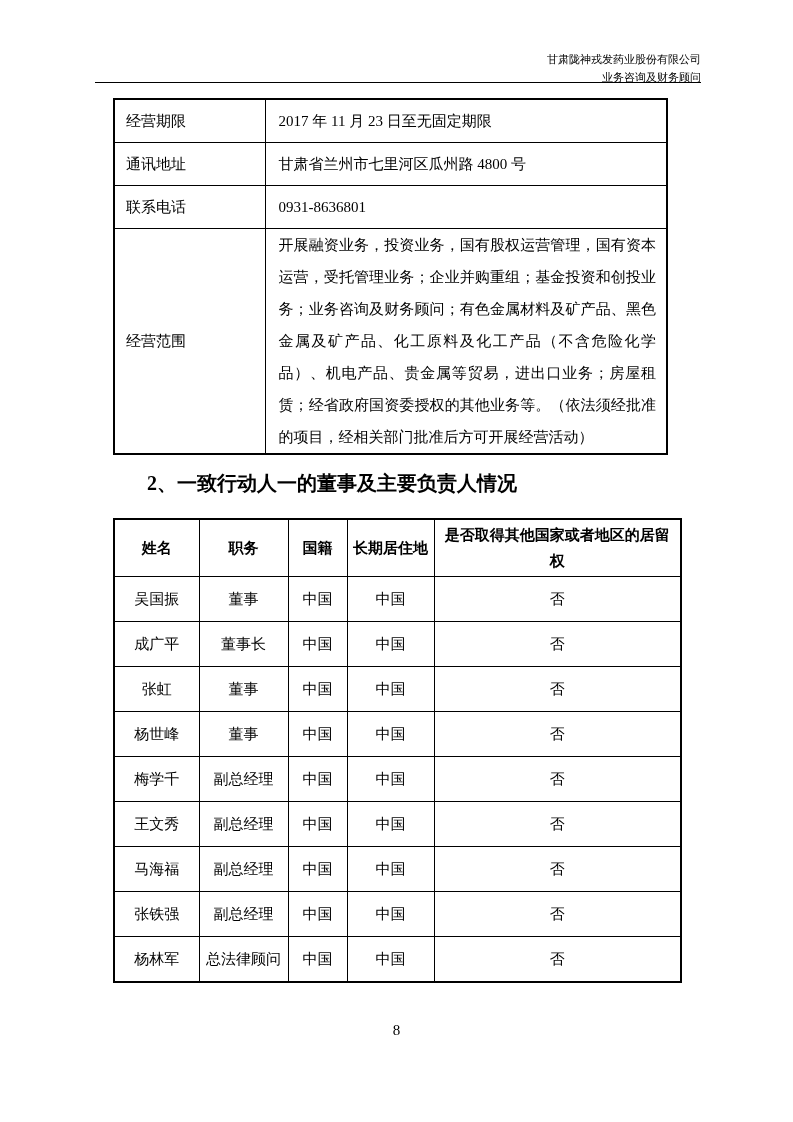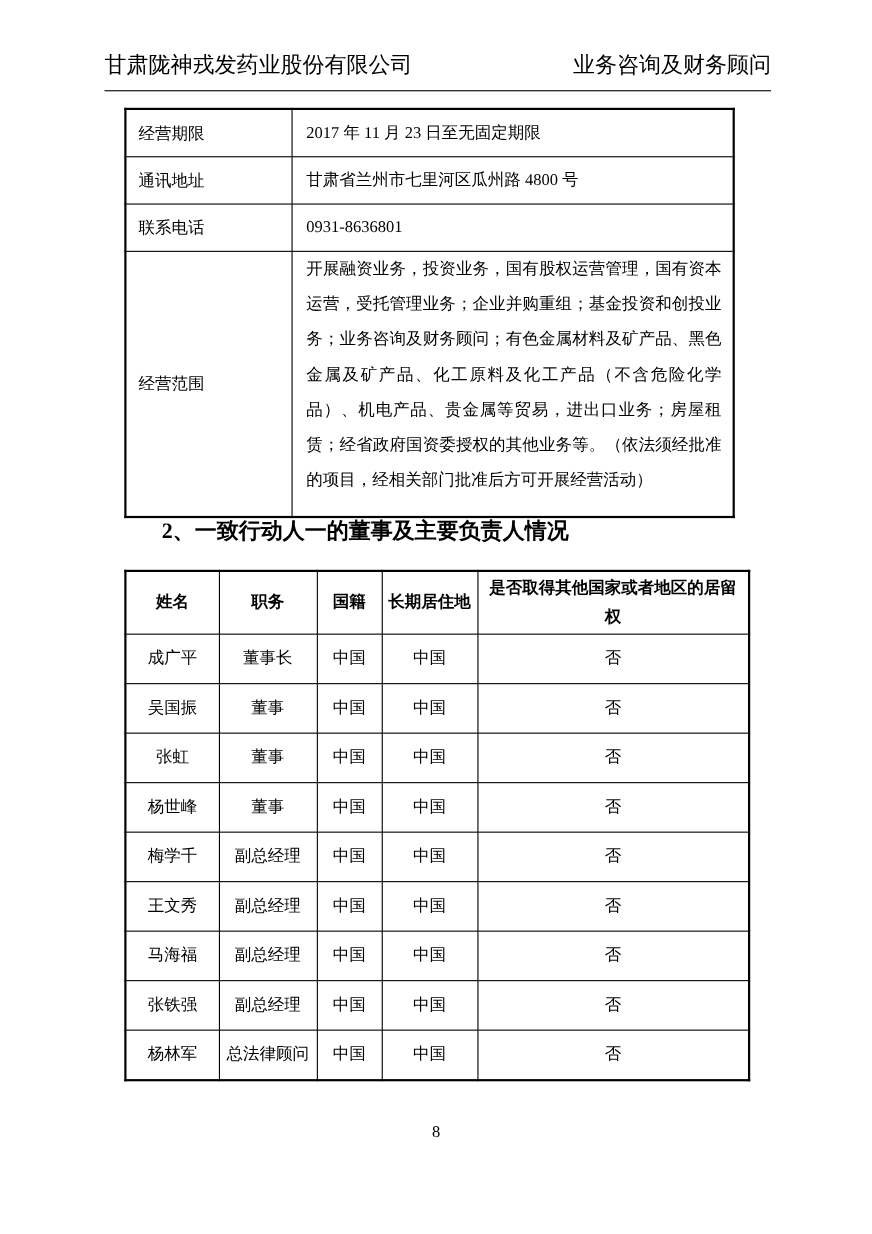--- a/index.html
+++ b/index.html
@@ -15,24 +15,26 @@
 
   
   .doc-header {
     position: absolute;
     left: 95px;
     top: 50px;
     width: 606px;
     height: 26px;
     display: flex;
     justify-content: space-between;
+    align-items: flex-end;
     padding-bottom: 6px;
     border-bottom: 1px solid #000000;
-    font-size: 20px;
+    font-size: 11px;
     line-height: 18px;
+    flex-direction: column;
   }
 
   
   .t1 {
     position: absolute;
     left: 113px;
     top: 98px;
     width: 553px;
     border-collapse: collapse;
     table-layout: fixed;
@@ -44,21 +46,21 @@
     vertical-align: middle;
     padding: 4px 10px;
   }
   .t1 tr.short td { height: 34px; }
   .t1 td.lbl { padding-left: 11px; font-family: Liberation Mono, monospace; }
   .t1 td.val {
     padding-left: 13px;
     line-height: 32px;
     text-align: justify;
   }
-  .t1 tr.tall td.val { height: 224px; padding-top: 0; padding-bottom: 16px; margin-top: 29px; }
+  .t1 tr.tall td.val { height: 224px; padding-top: 0; padding-bottom: 0; margin-top: 29px; }
 
   
   .section-heading {
     position: absolute;
     left: 147px;
     top: 472px;
     margin: 0;
     font-size: 20px;
     font-weight: bold;
     line-height: 22px;
@@ -145,34 +147,34 @@
       <tr>
         <th>姓名</th>
         <th>职务</th>
         <th>国籍</th>
         <th>长期居住地</th>
         <th>是否取得其他国家或者地区的居留权</th>
       </tr>
     </thead>
     <tbody>
       <tr>
+        <td>吴国振</td>
+        <td>董事</td>
+        <td>中国</td>
+        <td>中国</td>
+        <td>否</td>
+      </tr>
+      <tr>
         <td>成广平</td>
         <td>董事长</td>
         <td>中国</td>
         <td>中国</td>
         <td>否</td>
       </tr>
       <tr>
-        <td>吴国振</td>
-        <td>董事</td>
-        <td>中国</td>
-        <td>中国</td>
-        <td>否</td>
-      </tr>
-      <tr>
         <td>张虹</td>
         <td>董事</td>
         <td>中国</td>
         <td>中国</td>
         <td>否</td>
       </tr>
       <tr>
         <td>杨世峰</td>
         <td>董事</td>
         <td>中国</td>

